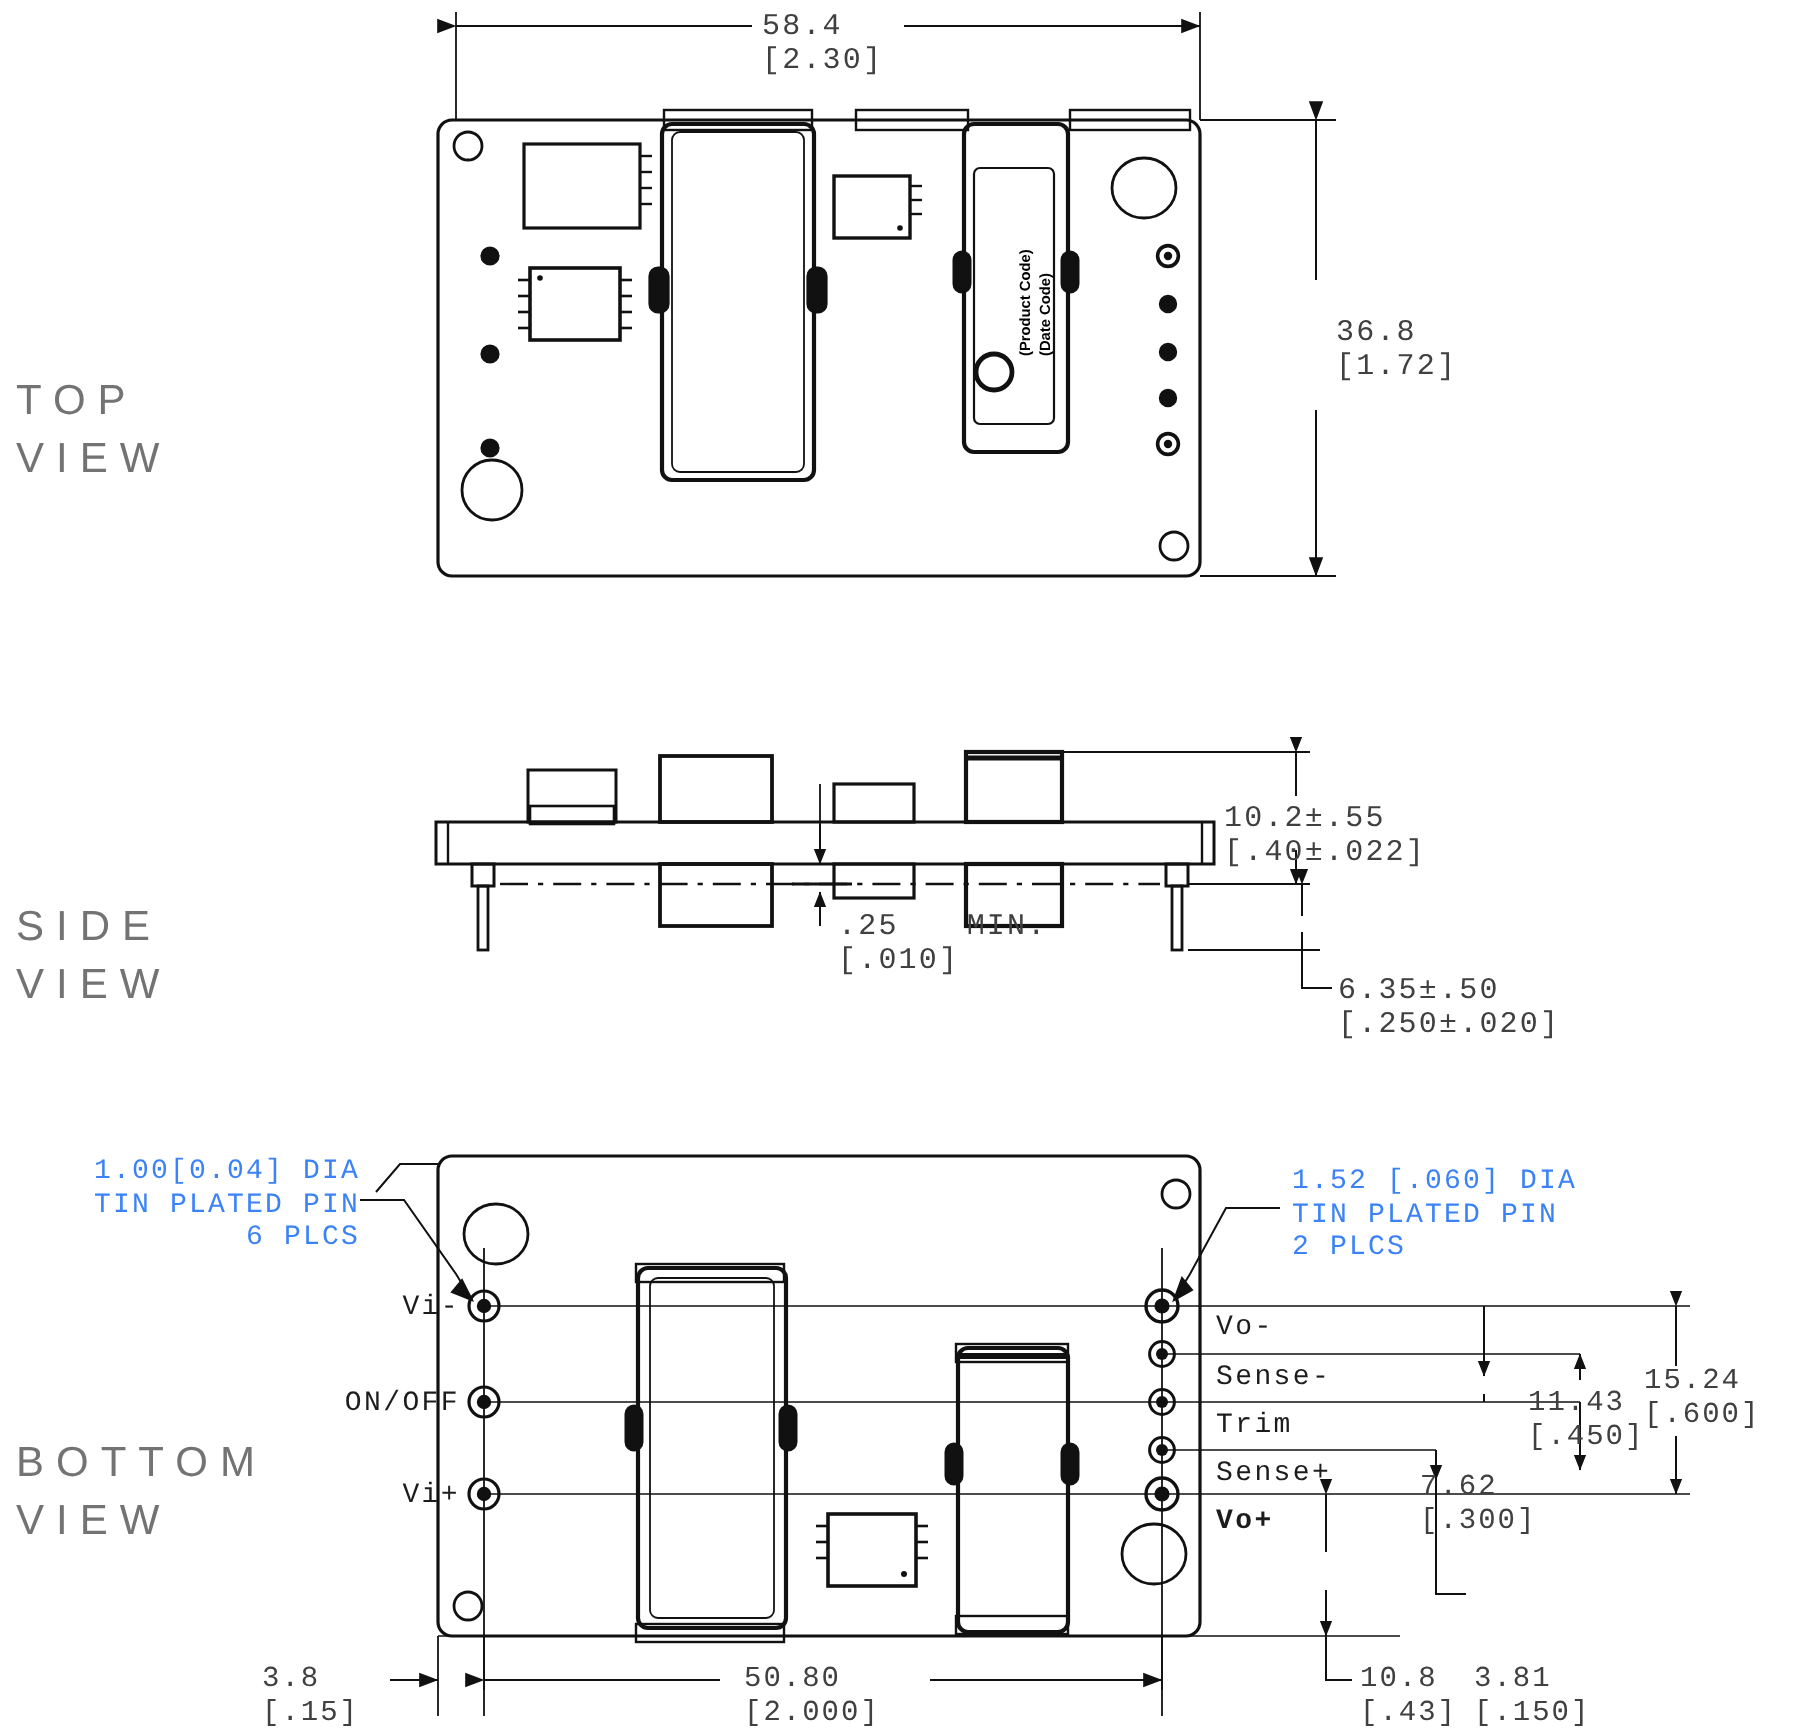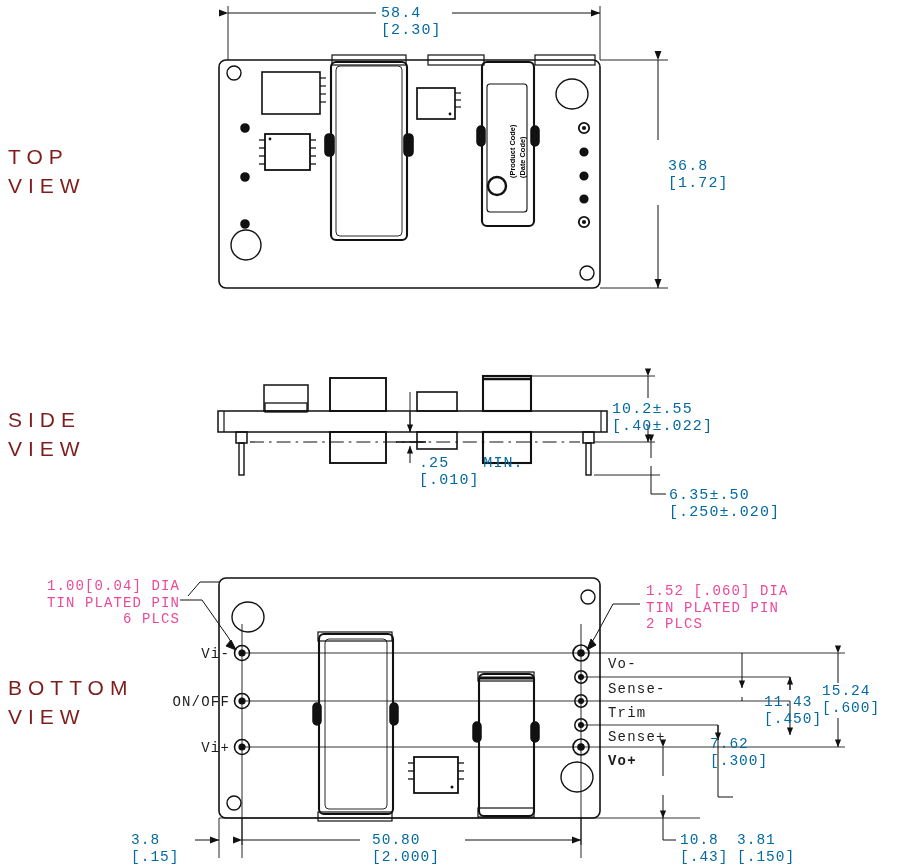--- a/index.html
+++ b/index.html
@@ -1,27 +1,27 @@
 <!DOCTYPE html>
 <html><head>
 <meta charset="utf-8">
 <style>
   html,body{margin:0;padding:0;background:#ffffff;}
   body{width:907px;height:868px;position:relative;overflow:hidden;
        font-family:"Liberation Mono","DejaVu Sans Mono",monospace;color:#1a1a1a;}
   #sheet{position:absolute;left:0;top:0;width:907px;height:868px;}
   svg#dwg{position:absolute;left:0;top:0;width:907px;height:868px;}
   .vw-label{position:absolute;font-family:"Liberation Sans","DejaVu Sans",sans-serif;
-            font-size:21px;letter-spacing:6px;color:#7f1d1d;line-height:29px;white-space:pre;}
-  .dim{position:absolute;font-size:15px;line-height:17px;white-space:pre;color:#0369a1;
+            font-size:21px;letter-spacing:6px;color:#737373;line-height:29px;white-space:pre;margin-top:44px;}
+  .dim{position:absolute;font-size:15px;line-height:17px;white-space:pre;color:#404040;
        letter-spacing:1.1px;font-family:"Liberation Mono","DejaVu Sans Mono",monospace;}
   .dim.small{font-size:14.5px;letter-spacing:1px;}
   .pin{position:absolute;font-size:14px;line-height:16px;white-space:pre;color:#1c1c1c;
        letter-spacing:1.2px;}
-  .note{position:absolute;font-size:14px;line-height:16.5px;white-space:pre;color:#ec4899;
+  .note{position:absolute;font-size:14px;line-height:16.5px;white-space:pre;color:#3b82f6;
         letter-spacing:1.1px;}
   .note.right-al{text-align:right;}
   .codelbl{position:absolute;font-family:"Liberation Sans","DejaVu Sans",sans-serif;
            font-size:7.4px;font-weight:bold;line-height:8.6px;white-space:pre;color:#000;
            transform:rotate(-90deg);transform-origin:left top;letter-spacing:0px;}
 </style>
 </head>
 <body>
 
 <div id="sheet">

